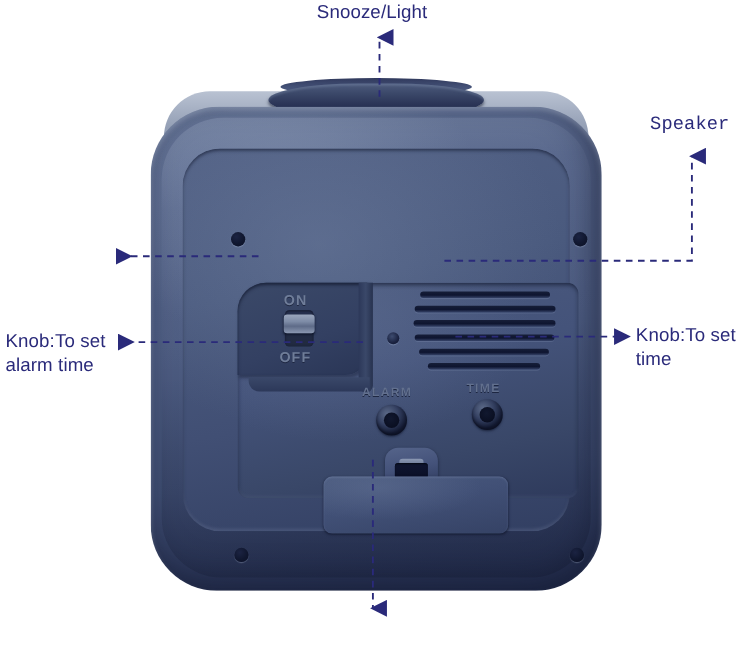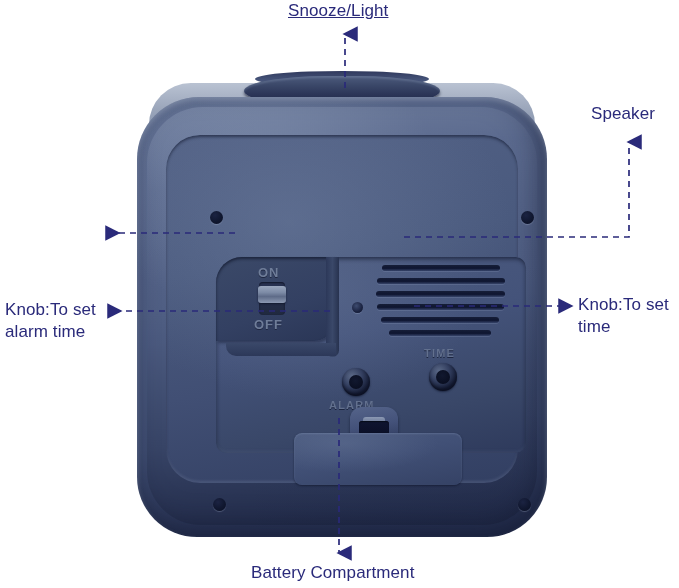--- a/index.html
+++ b/index.html
@@ -237,21 +237,21 @@
   .knob.time  { left: 263px; top: 228px; }
   .knob-label {
     position: absolute;
     color: #62708e;
     font-size: 11px;
     font-weight: bold;
     letter-spacing: 1.2px;
     font-family: "Liberation Sans", sans-serif;
     text-shadow: 0 1px 0 rgba(24,32,56,0.85);
   }
-  .knob-label.alarm { left: 163px; top: 216px; margin-top: 48px; }
+  .knob-label.alarm { left: 163px; top: 216px; }
   .knob-label.time  { left: 258px; top: 212px; }
 
   
   .bat-door {
     position: absolute;
     left: 128px;
     top: 298px;
     width: 168px;
     height: 52px;
     border-radius: 8px;
@@ -408,26 +408,25 @@
 
     <g>
       <line x1="414" y1="306" x2="571" y2="306" stroke="#2a2a7a" stroke-width="1.7" stroke-dasharray="6,5" marker-end="url(#ah-right)"></line>
     </g>
 
     <g>
       <line x1="339" y1="418" x2="339" y2="553" stroke="#2a2a7a" stroke-width="1.7" stroke-dasharray="6,5" marker-end="url(#ah-down)"></line>
     </g>
   </svg>
 
-  <div class="label" style="left:288px; top:0px;text-decoration:underline;">Snooze/Light</div>
-
-  <div class="label" style="left:591px; top:103px;">Speaker</div>
+  <div class="label" style="left:288px; top:0px;">Snooze/Light</div>
+
+  <div class="label" style="left:591px; top:103px;font-family:Liberation Mono, monospace;">Speaker</div>
 
 
   <div class="label" style="left:5px; top:299px;">Knob:To set
 alarm time</div>
 
   <div class="label" style="left:578px; top:294px;">Knob:To set
 time</div>
 
-  <div class="label" style="left:251px; top:562px;">Battery Compartment</div>
 
 </div>
 
 </body></html>

